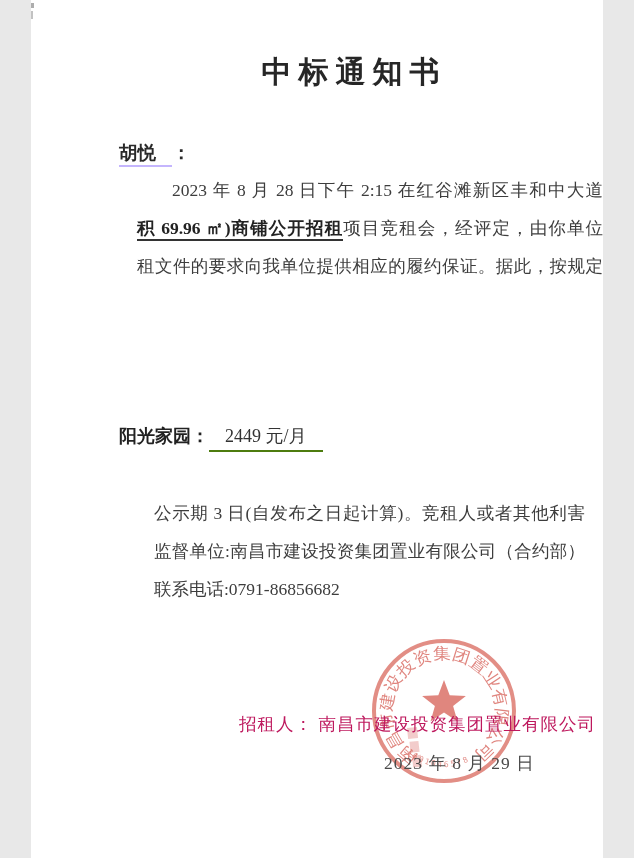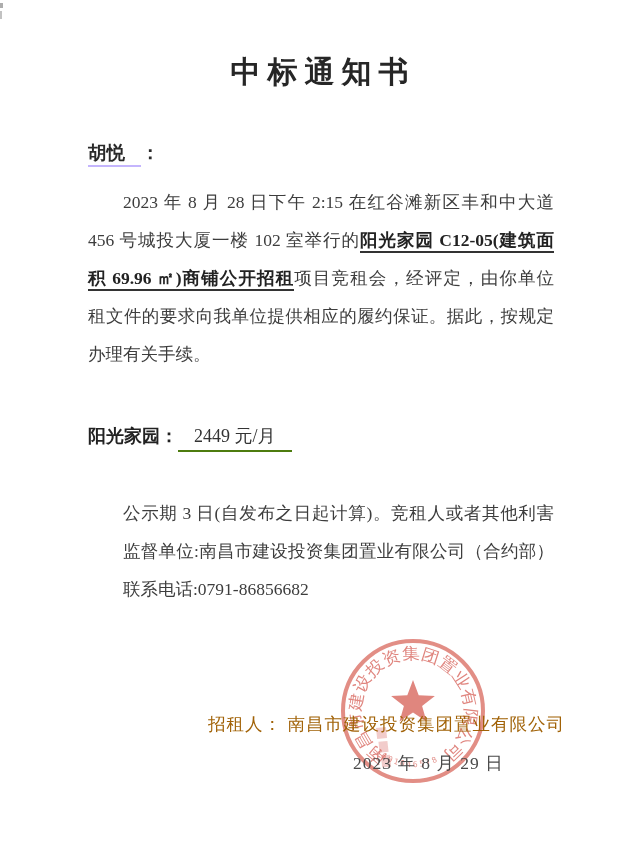--- a/index.html
+++ b/index.html
@@ -1,51 +1,51 @@
 <!DOCTYPE html>
 <html><head>
 <meta charset="utf-8">
 <style>
   html,body { margin:0; padding:0; background:#e8e8e8; }
   .page {
-    position:relative; width:634px; height:858px; margin:0 auto;
+    position:relative; width:572px; height:858px; margin:0 auto;
     background:#ffffff; overflow:hidden;
     font-family:"Liberation Serif","DejaVu Serif",serif;
     color:#3d3d3d;
   }
   .doc-title {
     position:absolute; top:52px; left:0; width:634px;
     text-align:center; font-size:30px; font-weight:700;
     letter-spacing:7px; color:#262626; transform:translateX(6px);
   }
   .recipient {
     position:absolute; top:140px; left:88px;
     font-size:18.5px; font-weight:700; color:#2a2a2a;
   }
   .recipient .rname { border-bottom:2px solid #c4b5fd; padding:0 16px 2px 0; }
   .body-block { position:absolute; left:88px; width:466px; font-size:17.5px; }
-  .para1 { top:183px; }
+  .para1 { top:171px;margin-left:18px; }
   .para2 { top:494px; }
   .tline {
     height:38px; line-height:38px; white-space:nowrap;
     text-align:justify; text-align-last:justify; text-justify:inter-character;
   }
   .tline.last { text-align-last:left; }
   .tline.ind { text-indent:35px; }
   .tline span { white-space:normal; }
   .bu { font-weight:700; color:#222; border-bottom:2px solid #333; padding-bottom:1px; }
   .result-line { position:absolute; top:424px; left:88px; font-size:18px; }
   .result-label { font-weight:700; color:#222; }
   .result-value {
     display:inline-block; color:#333;
     border-bottom:2px solid #4d7c0f; padding:0 16px 2px 16px;
   }
   .lessor-line {
     position:absolute; top:712px; left:208px; z-index:2;
-    font-size:17.5px; color:#a16207; letter-spacing:1px;
+    font-size:17.5px; color:#be185d; letter-spacing:1px;
   }
   .date-line {
     position:absolute; top:751px; left:353px; z-index:2;
     font-size:17.5px; color:#4a4a4a; letter-spacing:1px;
   }
   .seal-wrap { position:absolute; top:636px; left:338px; width:150px; height:150px; z-index:1; opacity:.85; }
   .speck { position:absolute; background:#777; }
   .speck1 { top:3px; left:0; width:3px; height:5px; opacity:.6; }
   .speck2 { top:11px; left:0; width:2px; height:8px; opacity:.45; }
 </style>
@@ -58,24 +58,22 @@
   <div class="speck speck2"></div>
 
   <div class="doc-title">中标通知书</div>
 
   <div class="recipient">
     <span class="rname">胡悦</span><span>：</span>
   </div>
 
   <div class="body-block para1">
       <div class="tline ind"><span>2023 年 8 月 28 日下午 2:15 在红谷滩新区丰和中大道</span></div>
-      <div class="tline"><span>456 号城投大厦一楼 102 室举行的</span><span class="bu">阳光家园 C12-05(建筑面</span></div>
       <div class="tline"><span class="bu">积 69.96 ㎡)商铺公开招租</span><span>项目竞租会，经评定，由你单位</span></div>
       <div class="tline"><span>租文件的要求向我单位提供相应的履约保证。据此，按规定</span></div>
-      <div class="tline last"><span>办理有关手续。</span></div>
     </div>
 
   <div class="result-line">
     <span class="result-label">阳光家园：</span><span class="result-value">2449 元/月</span>
   </div>
 
   <div class="body-block para2">
       <div class="tline ind"><span>公示期 3 日(自发布之日起计算)。竞租人或者其他利害</span></div>
       <div class="tline ind"><span>监督单位:南昌市建设投资集团置业有限公司（合约部）</span></div>
       <div class="tline last ind"><span>联系电话:0791-86856682</span></div>

